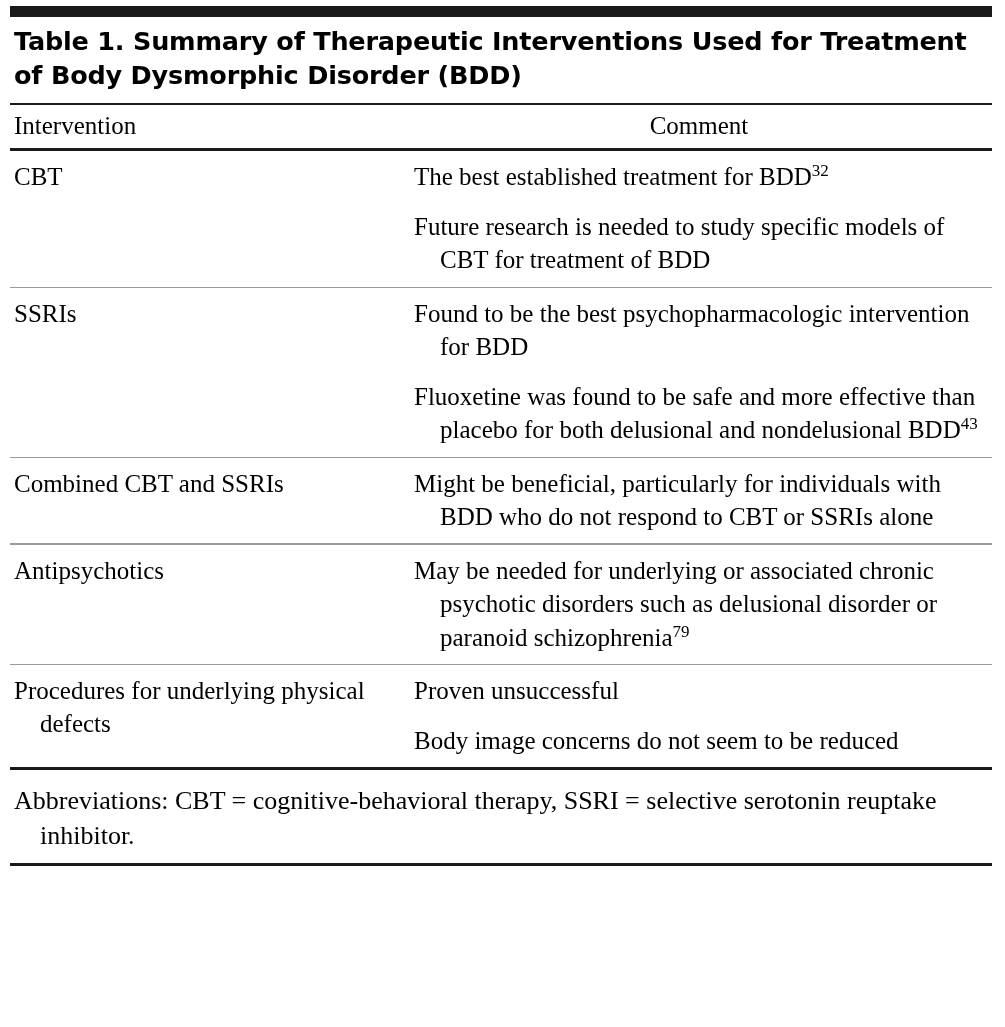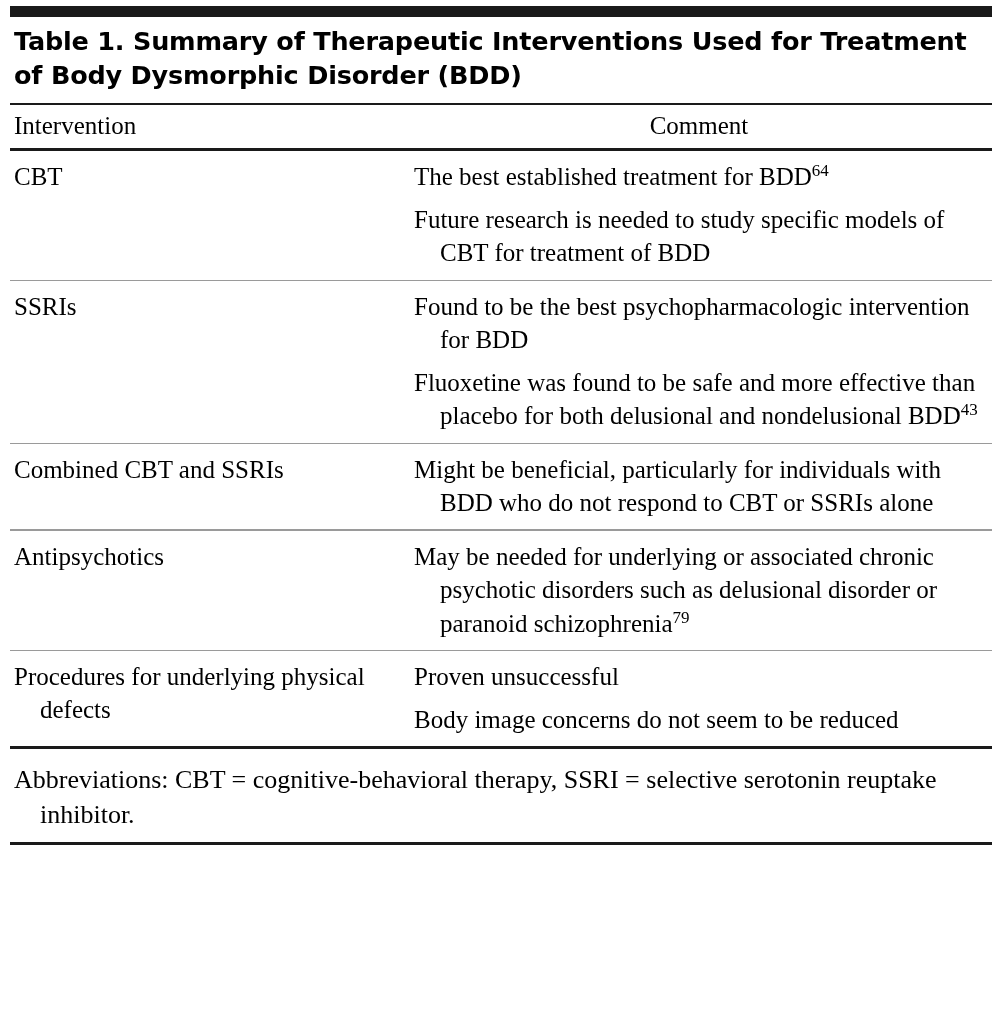--- a/index.html
+++ b/index.html
@@ -86,21 +86,21 @@
   }
   td.cell.right-col {
     padding-left: 4px;
   }
 
   .hang {
     padding-left: 26px;
     text-indent: -26px;
   }
   .hang + .hang {
-    margin-top: 10px;
+    margin-top: 17px;
   }
 
   sup {
     font-size: 0.68em;
     vertical-align: super;
     line-height: 0;
   }
 
   .footnote {
     font-size: 26px;
@@ -140,21 +140,21 @@
 
   <table class="main">
     <colgroup>
         <col class="c1">
         <col class="c2">
       </colgroup>
     <tbody>
       <tr>
         <td class="cell">CBT</td>
         <td class="cell right-col">
-          <div class="hang"><span>The best established treatment for BDD</span><sup>64</sup></div>
+          <div class="hang"><span>The best established treatment for BDD</span><sup>32</sup></div>
           <div class="hang"><span>Future research is needed to study specific models of CBT for treatment of BDD</span><sup></sup></div>
         </td>
       </tr>
     </tbody>
   </table>
   <div class="rule-thin"></div>
 
   <table class="main">
     <colgroup>
         <col class="c1">

